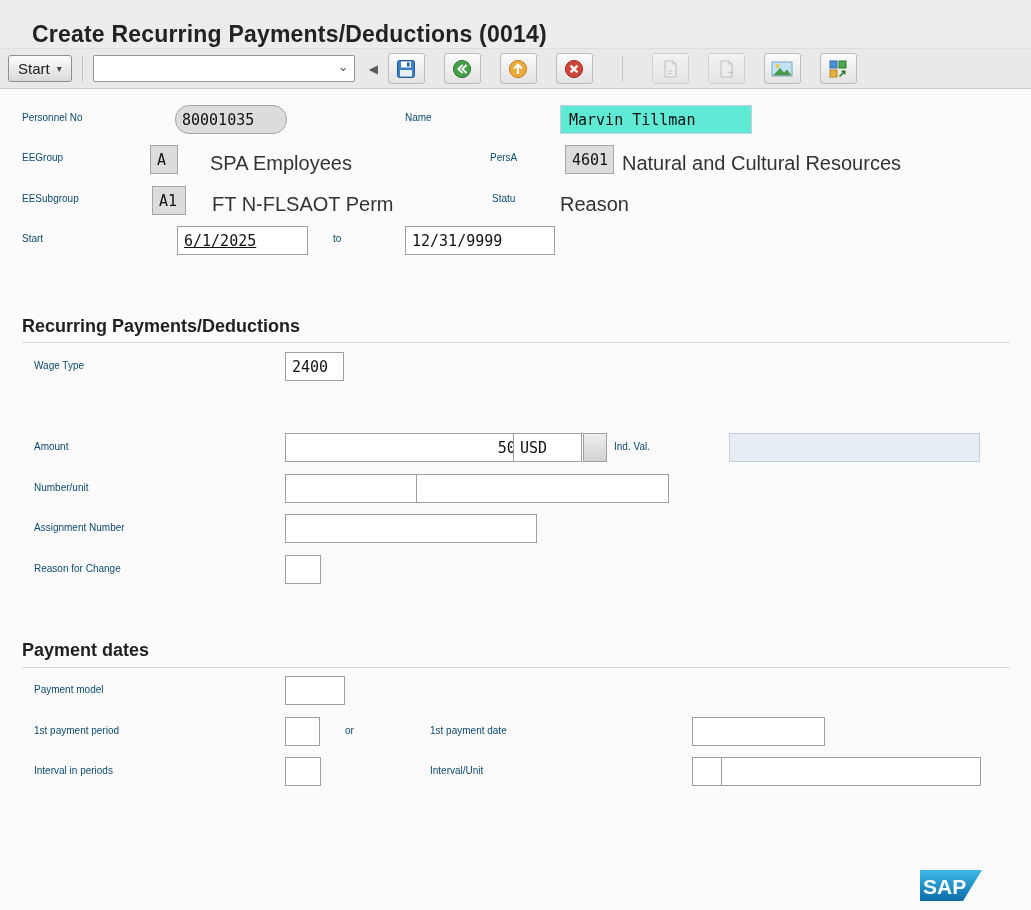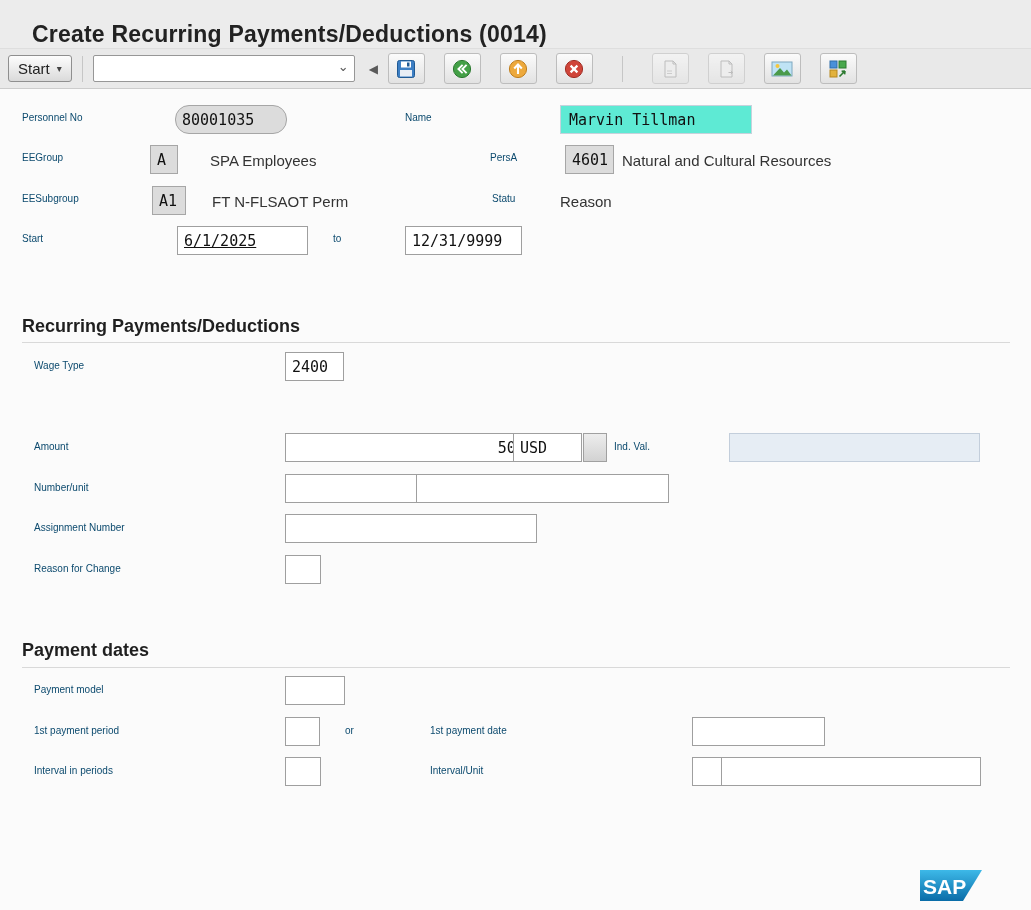--- a/index.html
+++ b/index.html
@@ -54,21 +54,21 @@
     border:1px solid #bdbdbd; border-radius:3px; cursor:pointer; padding:0;
   }
   .icon-btn.disabled { opacity:0.55; cursor:default; }
   .icon-btn svg { display:block; }
   
   .form {
     position:absolute; left:0; top:90px; width:1031px; height:820px;
     background:#fbfbfb;
   }
   .lbl { position:absolute; font-size:10px; color:#0c4a6e; white-space:nowrap; }
-  .txt { position:absolute; font-size:15px; color:#333; white-space:nowrap; }
+  .txt { position:absolute; font-size:20px; color:#333; white-space:nowrap; }
   .sect { position:absolute; font-size:18px; font-weight:bold; color:#1f1f1f; white-space:nowrap; }
   .rule { position:absolute; left:22px; width:988px; height:1px; background:#d9d9d9; }
   .fld {
     position:absolute; height:29px; border:1px solid #9f9f9f; background:#fff;
     font-family:"DejaVu Sans Mono", monospace; font-size:15px; color:#111;
     padding:2px 6px; outline:none;
   }
   .fld.gray  { background:#dcdcdc; border-color:#a6a6a6; }
   .fld.lite  { background:#5eead4; border-color:#c6d2dc;padding-left:8px; }
   .fld.dis   { background:#e6edf4; border-color:#c3cedb; }
@@ -190,21 +190,21 @@
 
   <span class="lbl" style="left:22px;top:103px;">EESubgroup</span>
   <input class="fld gray" style="left: 152px; top: 96px; width: 34px;" value="A1">
   <span class="txt" style="left:212px;top:103px;">FT N-FLSAOT Perm</span>
   <span class="lbl" style="left:492px;top:103px;">Statu</span>
   <span class="txt" style="left:560px;top:103px;">Reason</span>
 
   <span class="lbl" style="left:22px;top:143px;">Start</span>
   <input class="fld" style="left: 177px; top: 136px; width: 131px; text-decoration: underline;" value="6/1/2025">
   <span class="lbl" style="left:333px;top:143px;">to</span>
-  <input class="fld" style="left: 405px; top: 136px; width: 117px;" value="12/31/9999">
+  <input class="fld" style="left: 405px; top: 136px; width: 150px;" value="12/31/9999">
 
   <span class="sect" style="left:22px;top:226px;">Recurring Payments/Deductions</span>
   <div class="rule" style="top:252px;"></div>
 
   <span class="lbl" style="left:34px;top:270px;">Wage Type</span>
   <input class="fld" style="left: 285px; top: 262px; width: 59px;" value="2400">
 
   <span class="lbl" style="left:34px;top:351px;">Amount</span>
   <input class="fld right" style="left: 285px; top: 343px; width: 265px;" value="50.00">
   <input class="fld" style="left: 513px; top: 343px; width: 69px;" value="USD">

